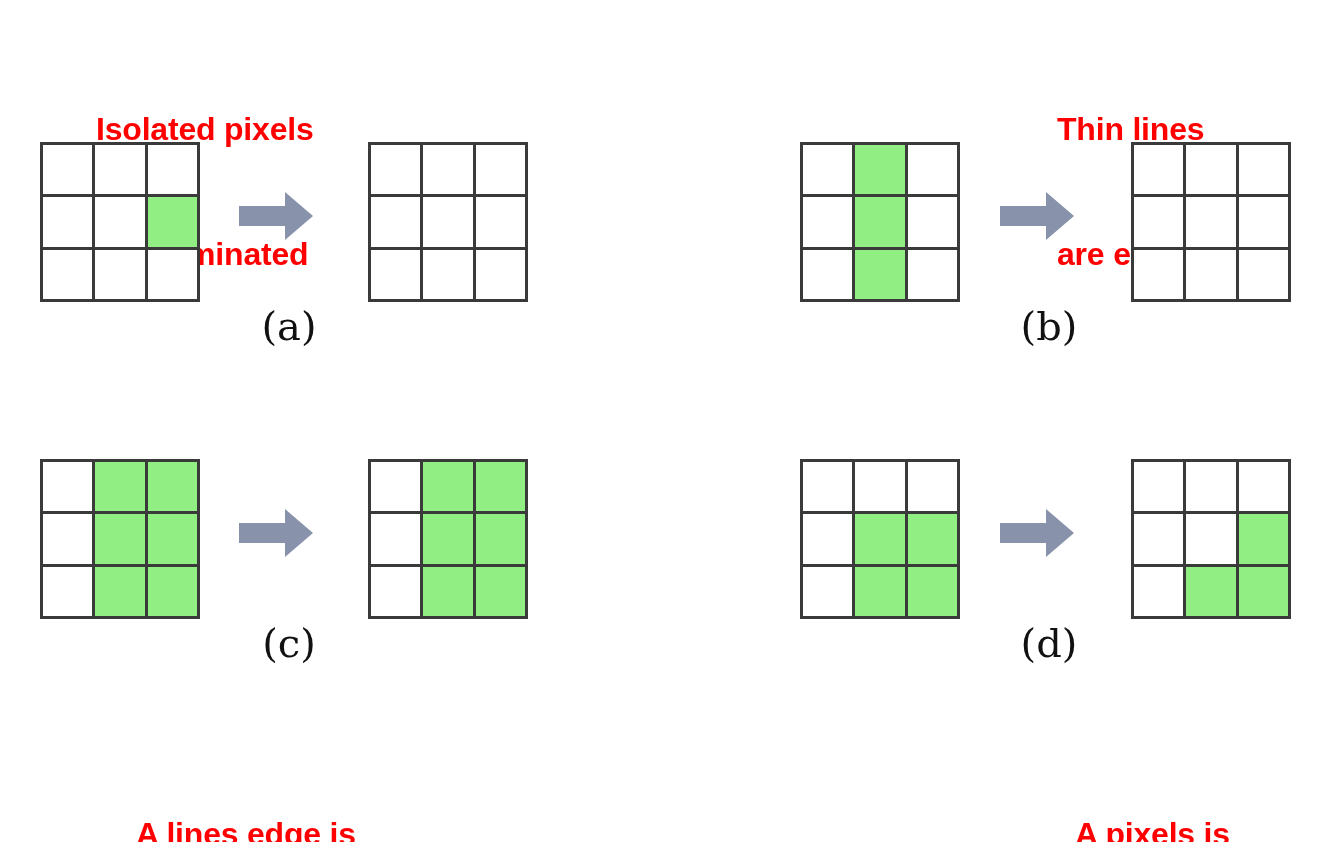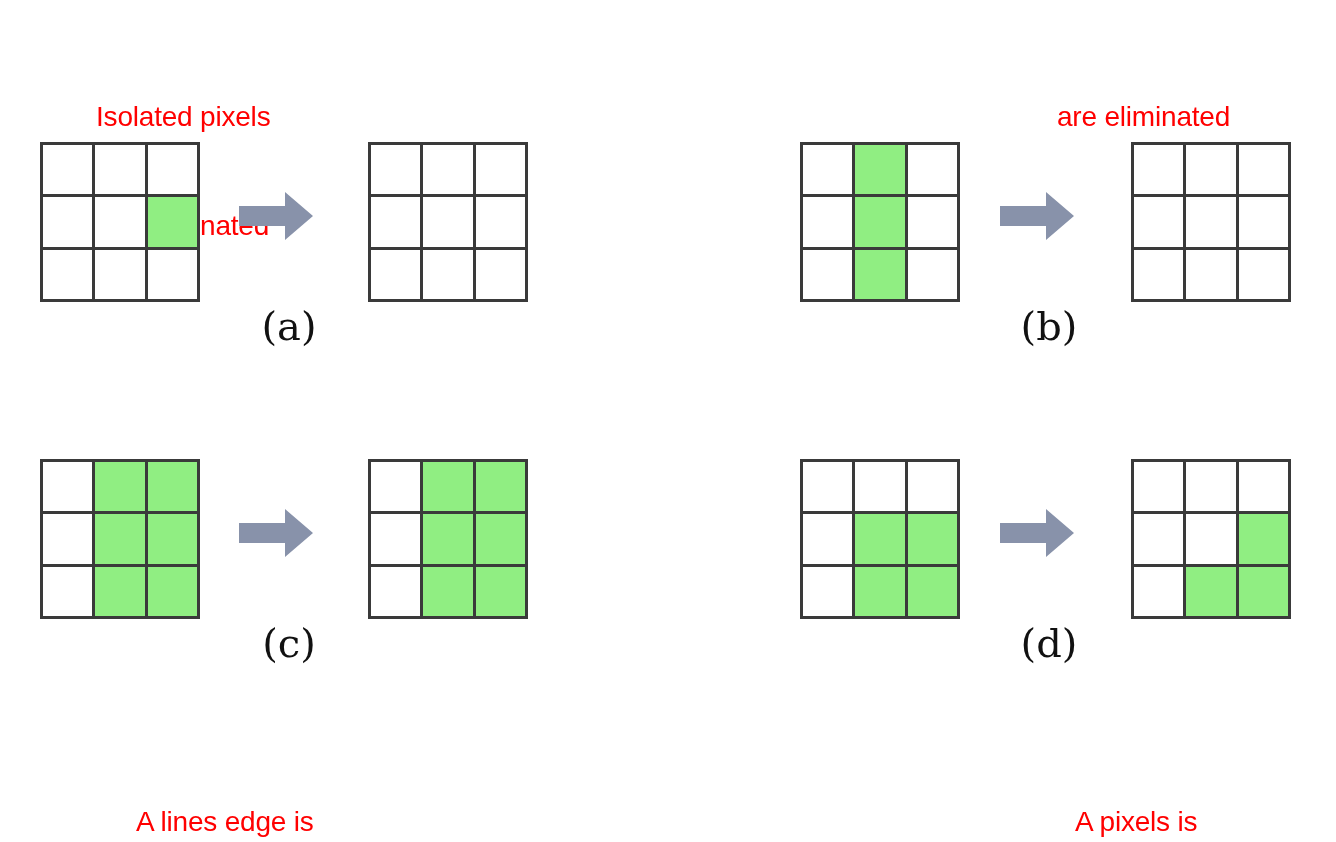--- a/index.html
+++ b/index.html
@@ -21,22 +21,22 @@
     position: absolute;
     inset: 0;
     background: #ffffff;
   }
 
   
   .caption {
     position: absolute;
     color: #ff0000;
     font-family: "Liberation Sans", sans-serif;
-    font-weight: normal;
-    font-size: 28px;
+    font-weight: bold;
+    font-size: 32px;
     line-height: 1.30;
     white-space: pre;
     letter-spacing: -0.2px;
   }
   .caption .line { display: block; }
 
   .cap-a { left: 96px;  top: 26px;  text-align: left; }
   .cap-b { left: 1057px; top: 26px;  text-align: left; }
   .cap-c { left: 136px;  top: 731px; text-align: left; }
   .cap-d { left: 1075px; top: 731px; text-align: left; }
@@ -116,20 +116,21 @@
 <body>
 
 <div class="figure-root">
 
   <div class="caption cap-a">
     <span class="line">Isolated pixels</span>
     <span class="line">are eliminated</span>
   </div>
 
   <div class="caption cap-b">
+    <span class="line">Thin lines</span>
     <span class="line">are eliminated</span>
   </div>
 
   <div class="caption cap-c">
     <span class="line">A lines edge is</span>
     
   </div>
 
   <div class="caption cap-d">
     <span class="line">A pixels is</span>

